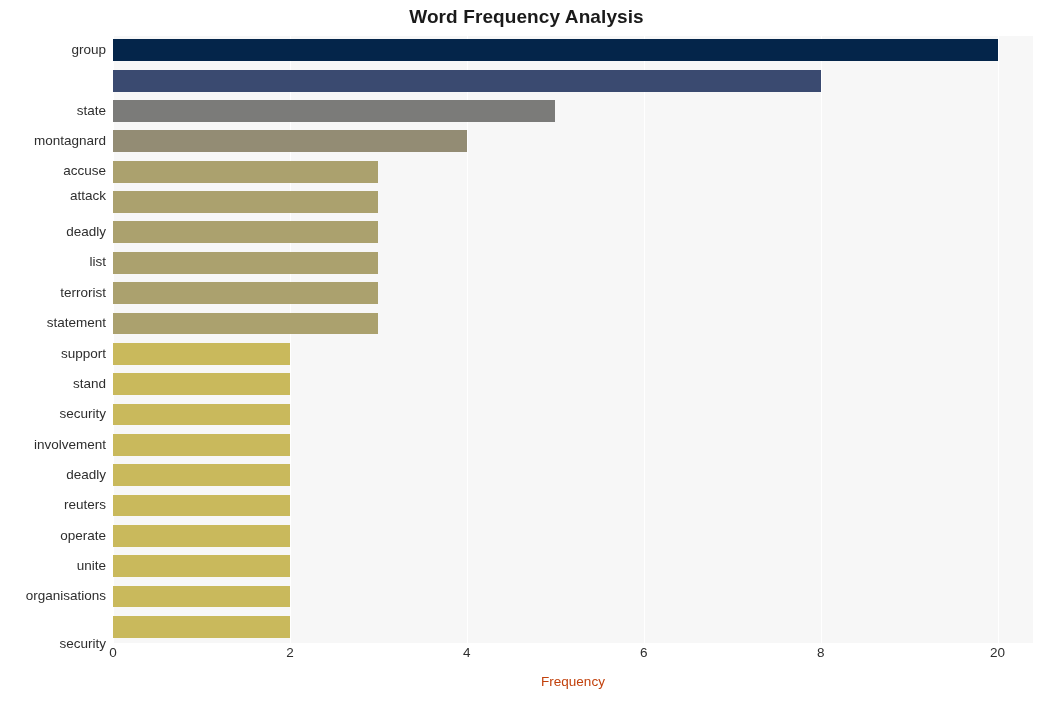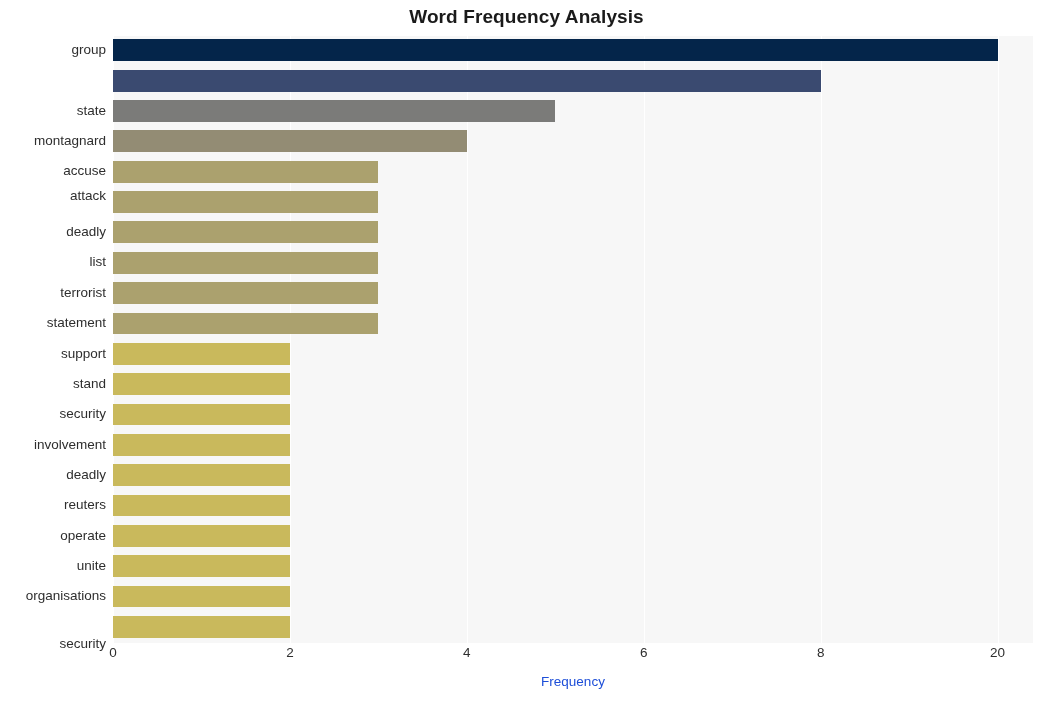--- a/index.html
+++ b/index.html
@@ -109,21 +109,21 @@
     color: #2e2e2e;
     white-space: nowrap;
   }
   .xaxis-title {
     position: absolute;
     left: 113px;
     top: 674px;
     width: 920px;
     text-align: center;
     font-size: 13.5px;
-    color: #1d4ed8;
+    color: #c2410c;
   }
 </style>
 </head>
 <body>
 
 <div id="chart-root">
 
   <div class="chart-title">Word Frequency Analysis</div>
 
   <div class="plot-area">

